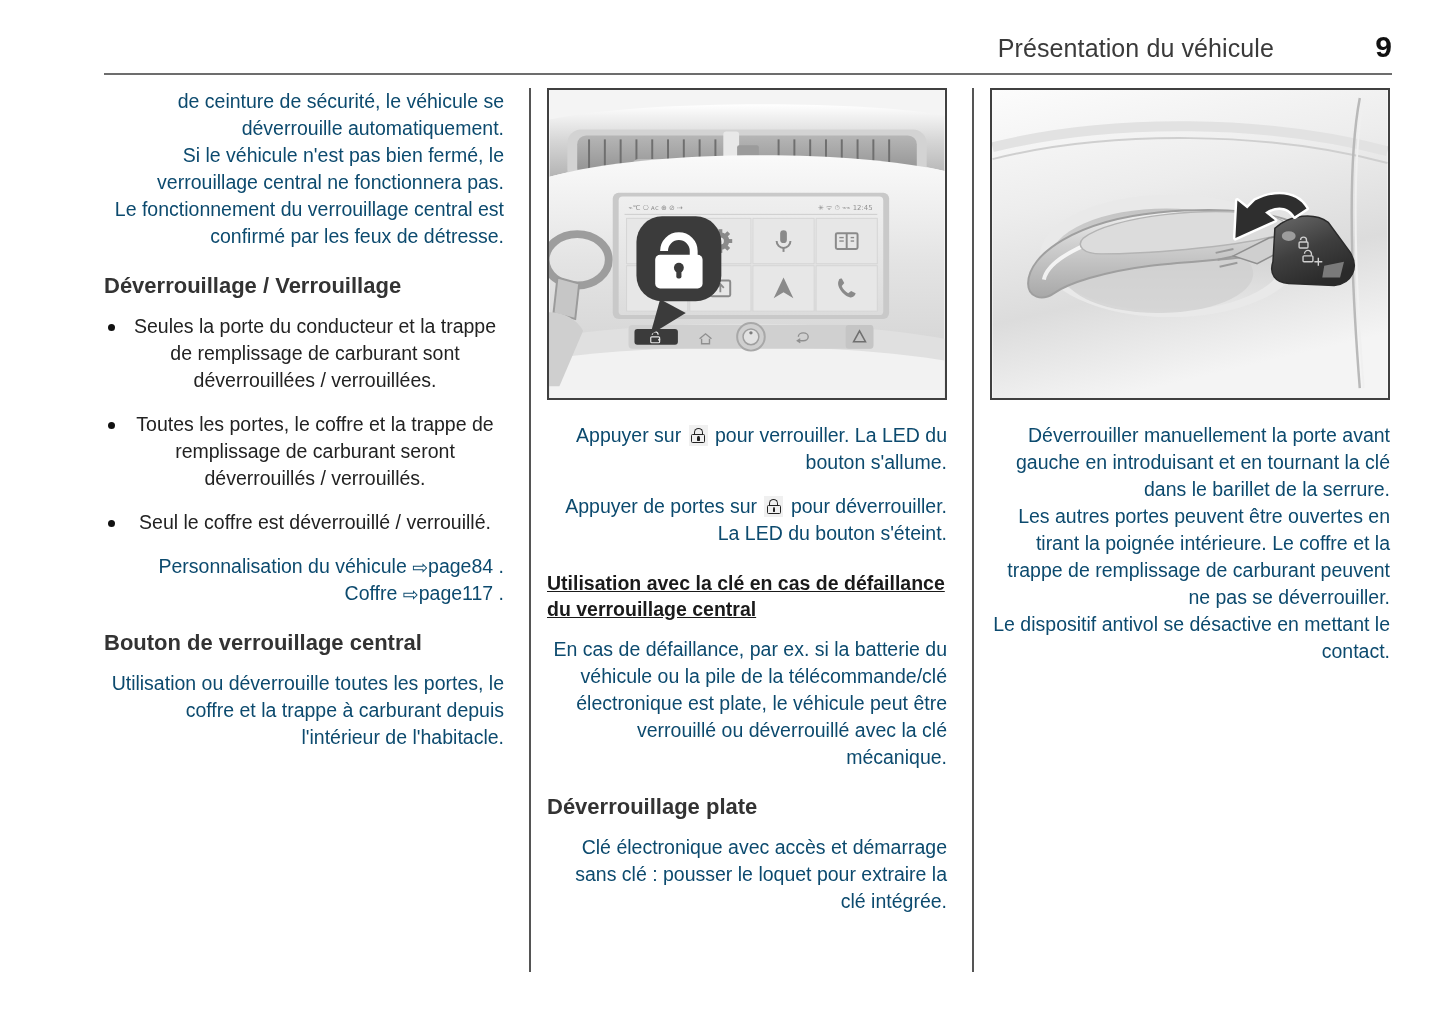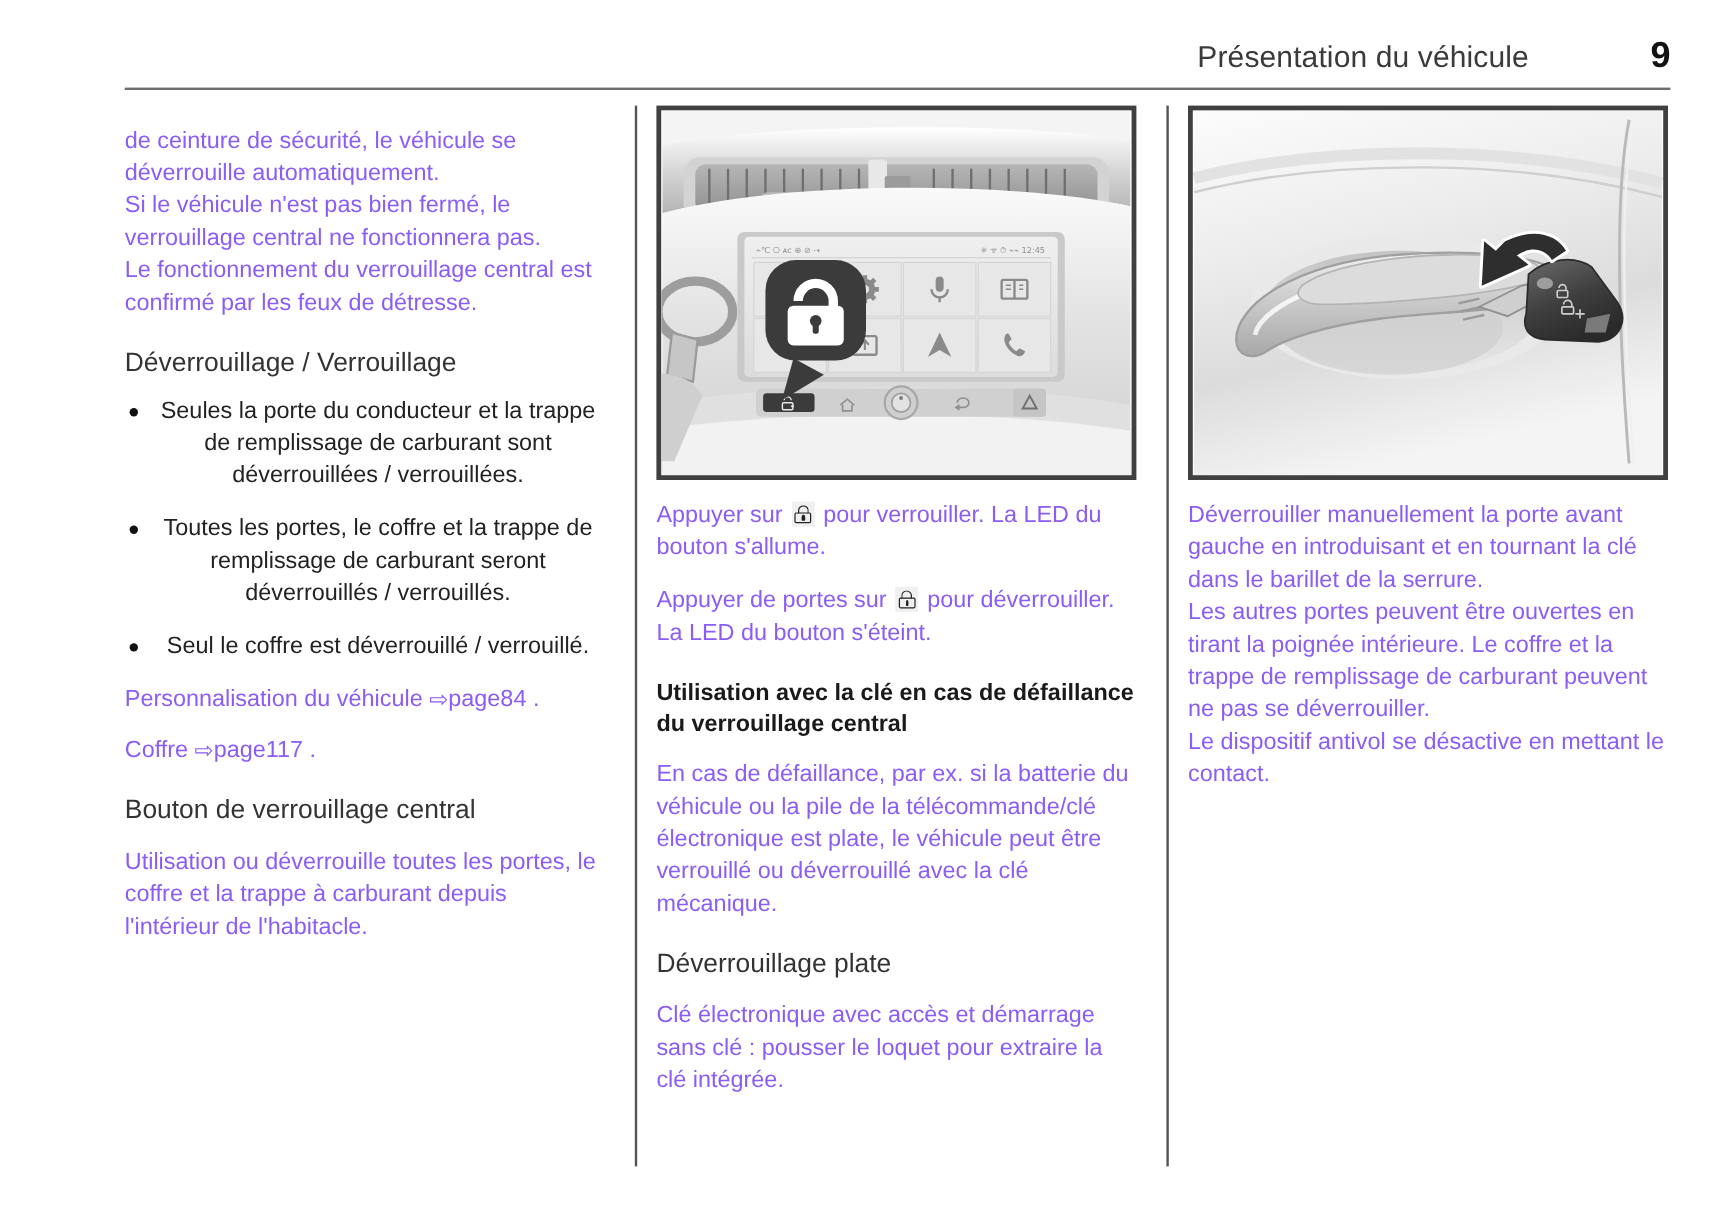--- a/index.html
+++ b/index.html
@@ -64,40 +64,42 @@
     position: absolute;
     top: 88px;
     width: 2px; height: 884px;
     background: #555555;
   }
   .divider-1 { left: 529px; }
   .divider-2 { left: 972px; }
 
   
   p.body {
-    margin: 16px 0 17px 0;
+    margin: 0 0 17px 0;
     font-size: 19.5px;
     line-height: 27px;
-    color: #8b5cf6;
+    color: #0c4a6e;
+    text-align: right;
   }
   p.body.tight { margin-bottom: 0; }
 
   h2.head1 {
     margin: 22px 0 13px 0;
     font-size: 22px;
-    font-weight: 400;
+    font-weight: 700;
     color: #333;
     line-height: 28px;
   }
   h3.head2 {
     margin: 23px 0 14px 0;
     font-size: 19.5px;
     font-weight: bold;
     color: #1a1a1a;
     line-height: 26px;
+    text-decoration: underline;
   }
 
   ul.bullets {
     margin: 0 0 8px 0;
     padding: 0;
     list-style: none;
     text-align: center;
   }
   ul.bullets li {
     position: relative;
@@ -152,23 +154,23 @@
     left: 8.6px; top: 11.3px;
     width: 2.4px; height: 4.5px;
     background: #222;
     border-radius: 50% 50% 20% 20%;
   }
 
   
   .figure {
     position: relative;
     width: 400px; height: 312px;
-    margin-bottom: 12px;
+    margin-bottom: 22px;
     background: #fdfdfd;
-    border: 4px solid #404040;
+    border: 2px solid #404040;
     overflow: hidden;
   }
   .figure svg { display: block; width: 100%; height: 100%; }
 </style>
 </head>
 <body>
 
 <div class="page-header">
   <div class="header-title">Présentation du véhicule</div>
   <div class="header-pagenum">9</div>

